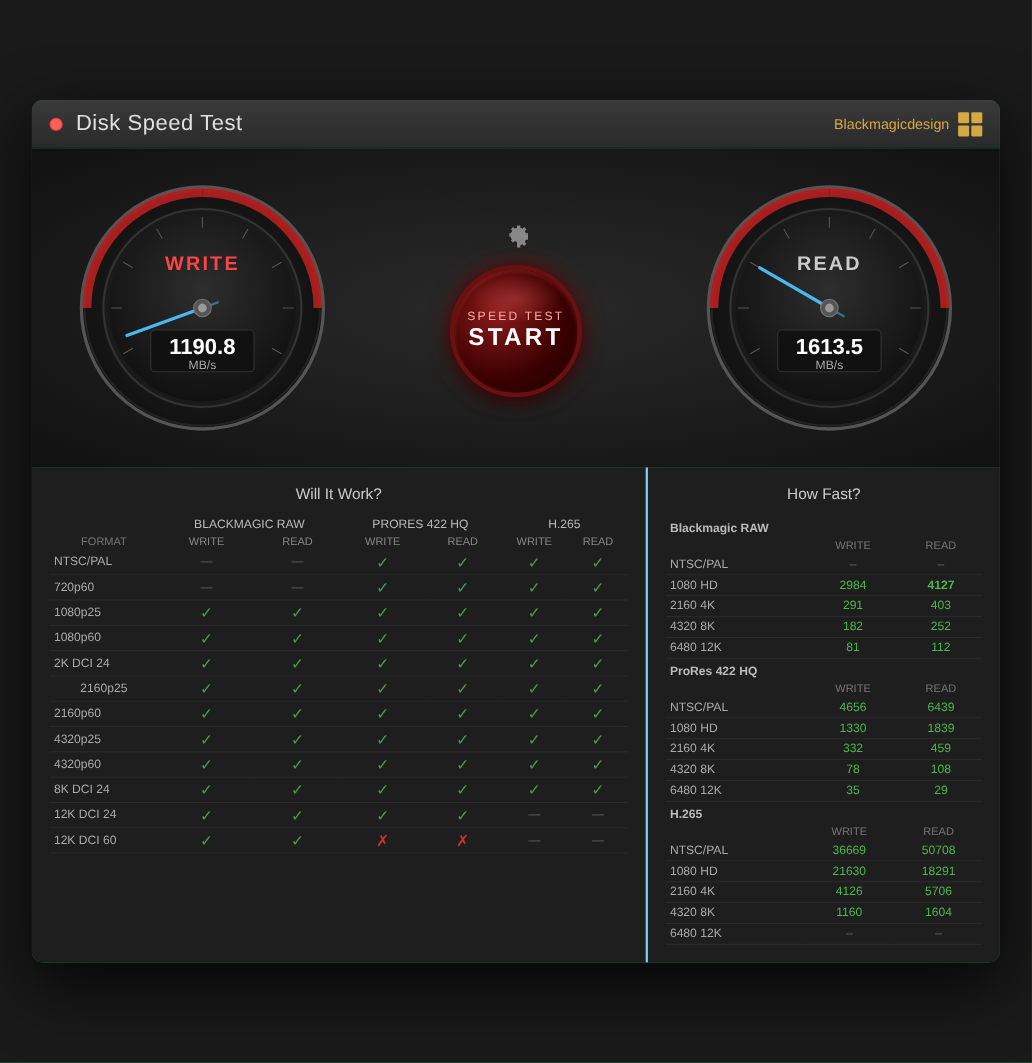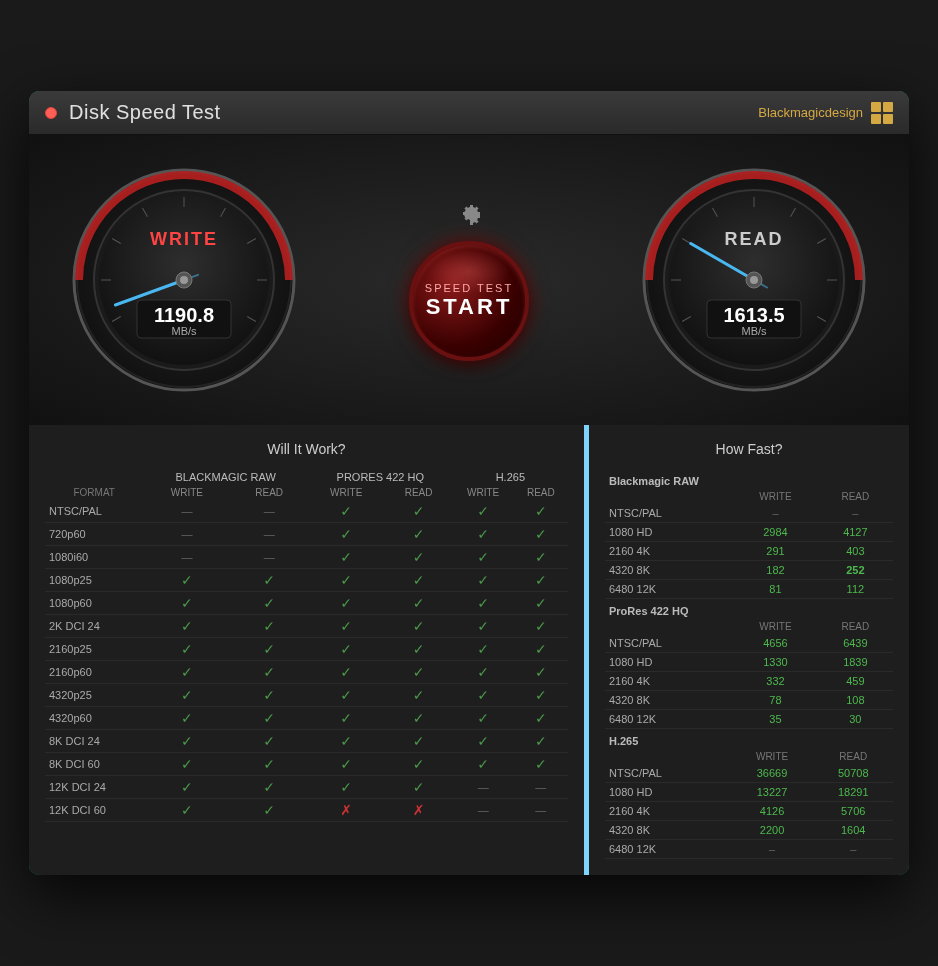--- a/index.html
+++ b/index.html
@@ -125,21 +125,21 @@
       color: #fff;
     }
     
     .tables-area {
       background: #1e1e1e;
       display: flex;
       gap: 0;
     }
     .left-table {
       flex: 1;
-      border-right: 5px solid #7dd3fc;
+      border-right: 2px solid #7dd3fc;
       padding: 16px;
     }
     .right-table {
       width: 320px;
       padding: 16px;
     }
     .section-title {
       color: #ccc;
       font-size: 14px;
       font-weight: 500;
@@ -348,29 +348,20 @@
             <tr>
               <td style="text-align: left; color: rgb(170, 170, 170);">720p60</td>
               <td><span class="dash">—</span></td>
               <td><span class="dash">—</span></td>
               <td><span class="check">✓</span></td>
               <td><span class="check">✓</span></td>
               <td><span class="check">✓</span></td>
               <td><span class="check">✓</span></td>
             </tr>
             <tr>
-              <td style="text-align: left; color: rgb(170, 170, 170);">1080i60</td>
-              <td><span class="dash">—</span></td>
-              <td><span class="dash">—</span></td>
-              <td><span class="check">✓</span></td>
-              <td><span class="check">✓</span></td>
-              <td><span class="check">✓</span></td>
-              <td><span class="check">✓</span></td>
-            </tr>
-            <tr>
               <td style="text-align: left; color: rgb(170, 170, 170);">1080p25</td>
               <td><span class="check">✓</span></td>
               <td><span class="check">✓</span></td>
               <td><span class="check">✓</span></td>
               <td><span class="check">✓</span></td>
               <td><span class="check">✓</span></td>
               <td><span class="check">✓</span></td>
             </tr>
             <tr>
               <td style="text-align: left; color: rgb(170, 170, 170);">1080p60</td>
@@ -384,21 +375,21 @@
             <tr>
               <td style="text-align: left; color: rgb(170, 170, 170);">2K DCI 24</td>
               <td><span class="check">✓</span></td>
               <td><span class="check">✓</span></td>
               <td><span class="check">✓</span></td>
               <td><span class="check">✓</span></td>
               <td><span class="check">✓</span></td>
               <td><span class="check">✓</span></td>
             </tr>
             <tr>
-              <td style="text-align: left; color: rgb(170, 170, 170);">2160p25</td>
+              <td style="text-align: center; color: rgb(170, 170, 170);">2160p25</td>
               <td><span class="check">✓</span></td>
               <td><span class="check">✓</span></td>
               <td><span class="check">✓</span></td>
               <td><span class="check">✓</span></td>
               <td><span class="check">✓</span></td>
               <td><span class="check">✓</span></td>
             </tr>
             <tr>
               <td style="text-align: left; color: rgb(170, 170, 170);">2160p60</td>
               <td><span class="check">✓</span></td>
@@ -421,29 +412,20 @@
               <td style="text-align: left; color: rgb(170, 170, 170);">4320p60</td>
               <td><span class="check">✓</span></td>
               <td><span class="check">✓</span></td>
               <td><span class="check">✓</span></td>
               <td><span class="check">✓</span></td>
               <td><span class="check">✓</span></td>
               <td><span class="check">✓</span></td>
             </tr>
             <tr>
               <td style="text-align: left; color: rgb(170, 170, 170);">8K DCI 24</td>
-              <td><span class="check">✓</span></td>
-              <td><span class="check">✓</span></td>
-              <td><span class="check">✓</span></td>
-              <td><span class="check">✓</span></td>
-              <td><span class="check">✓</span></td>
-              <td><span class="check">✓</span></td>
-            </tr>
-            <tr>
-              <td style="text-align: left; color: rgb(170, 170, 170);">8K DCI 60</td>
               <td><span class="check">✓</span></td>
               <td><span class="check">✓</span></td>
               <td><span class="check">✓</span></td>
               <td><span class="check">✓</span></td>
               <td><span class="check">✓</span></td>
               <td><span class="check">✓</span></td>
             </tr>
             <tr>
               <td style="text-align: left; color: rgb(170, 170, 170);">12K DCI 24</td>
               <td><span class="check">✓</span></td>
@@ -480,31 +462,31 @@
             </thead>
             <tbody>
               <tr>
                 <td style="text-align: left; color: rgb(170, 170, 170);">NTSC/PAL</td>
                 <td style="color: rgb(102, 102, 102); font-weight: normal;">–</td>
                 <td style="color: rgb(102, 102, 102); font-weight: normal;">–</td>
               </tr>
               <tr>
                 <td style="text-align: left; color: rgb(170, 170, 170);">1080 HD</td>
                 <td style="color: rgb(77, 184, 77); font-weight: 500;">2984</td>
-                <td style="color: rgb(77, 184, 77); font-weight: 400; margin-top: 28px;">4127</td>
+                <td style="color: rgb(77, 184, 77); font-weight: 700; margin-top: 28px;">4127</td>
               </tr>
               <tr>
                 <td style="text-align: left; color: rgb(170, 170, 170);">2160 4K</td>
                 <td style="color: rgb(77, 184, 77); font-weight: 400;">291</td>
                 <td style="color: rgb(77, 184, 77); font-weight: 500;">403</td>
               </tr>
               <tr>
                 <td style="text-align: left; color: rgb(170, 170, 170);">4320 8K</td>
                 <td style="color: rgb(77, 184, 77); font-weight: 500;">182</td>
-                <td style="color: rgb(77, 184, 77); font-weight: 700; margin-top: 17px;">252</td>
+                <td style="color: rgb(77, 184, 77); font-weight: 400; margin-top: 17px;">252</td>
               </tr>
               <tr>
                 <td style="text-align: left; color: rgb(170, 170, 170);">6480 12K</td>
                 <td style="color: rgb(77, 184, 77); font-weight: 500;">81</td>
                 <td style="color: rgb(77, 184, 77); font-weight: 500;">112</td>
               </tr>
             </tbody>
           </table>
           <div style="color: rgb(187, 187, 187); font-size: 11px; font-weight: 600; padding: 6px 4px 2px;">ProRes 422 HQ</div>
           <table>
@@ -532,52 +514,52 @@
                 <td style="color: rgb(77, 184, 77); font-weight: 500;">459</td>
               </tr>
               <tr>
                 <td style="text-align: left; color: rgb(170, 170, 170);">4320 8K</td>
                 <td style="color: rgb(77, 184, 77); font-weight: 500;">78</td>
                 <td style="color: rgb(77, 184, 77); font-weight: 500;">108</td>
               </tr>
               <tr>
                 <td style="text-align: left; color: rgb(170, 170, 170);">6480 12K</td>
                 <td style="color: rgb(77, 184, 77); font-weight: 500;">35</td>
-                <td style="color: rgb(77, 184, 77); font-weight: 500;">30</td>
+                <td style="color: rgb(77, 184, 77); font-weight: 500;">29</td>
               </tr>
             </tbody>
           </table>
           <div style="color: rgb(187, 187, 187); font-size: 11px; font-weight: 600; padding: 6px 4px 2px;">H.265</div>
           <table>
             <thead>
               <tr>
                 <th style="color: rgb(119, 119, 119); font-size: 10px;"></th>
                 <th style="color: rgb(119, 119, 119); font-size: 10px;">WRITE</th>
                 <th style="color: rgb(119, 119, 119); font-size: 10px;">READ</th>
               </tr>
             </thead>
             <tbody>
               <tr>
                 <td style="text-align: left; color: rgb(170, 170, 170);">NTSC/PAL</td>
                 <td style="color: rgb(77, 184, 77); font-weight: 500;">36669</td>
                 <td style="color: rgb(77, 184, 77); font-weight: 400;">50708</td>
               </tr>
               <tr>
                 <td style="text-align: left; color: rgb(170, 170, 170);">1080 HD</td>
-                <td style="color: rgb(77, 184, 77); font-weight: 500;">13227</td>
+                <td style="color: rgb(77, 184, 77); font-weight: 500;">21630</td>
                 <td style="color: rgb(77, 184, 77); font-weight: 500;">18291</td>
               </tr>
               <tr>
                 <td style="text-align: left; color: rgb(170, 170, 170);">2160 4K</td>
                 <td style="color: rgb(77, 184, 77); font-weight: 500;">4126</td>
                 <td style="color: rgb(77, 184, 77); font-weight: 500;">5706</td>
               </tr>
               <tr>
                 <td style="text-align: left; color: rgb(170, 170, 170);">4320 8K</td>
-                <td style="color: rgb(77, 184, 77); font-weight: 500;">2200</td>
+                <td style="color: rgb(77, 184, 77); font-weight: 500;">1160</td>
                 <td style="color: rgb(77, 184, 77); font-weight: 500;">1604</td>
               </tr>
               <tr>
                 <td style="text-align: left; color: rgb(170, 170, 170);">6480 12K</td>
                 <td style="color: rgb(102, 102, 102); font-weight: normal;">–</td>
                 <td style="color: rgb(102, 102, 102); font-weight: normal;">–</td>
               </tr>
             </tbody>
           </table>
         </div>

